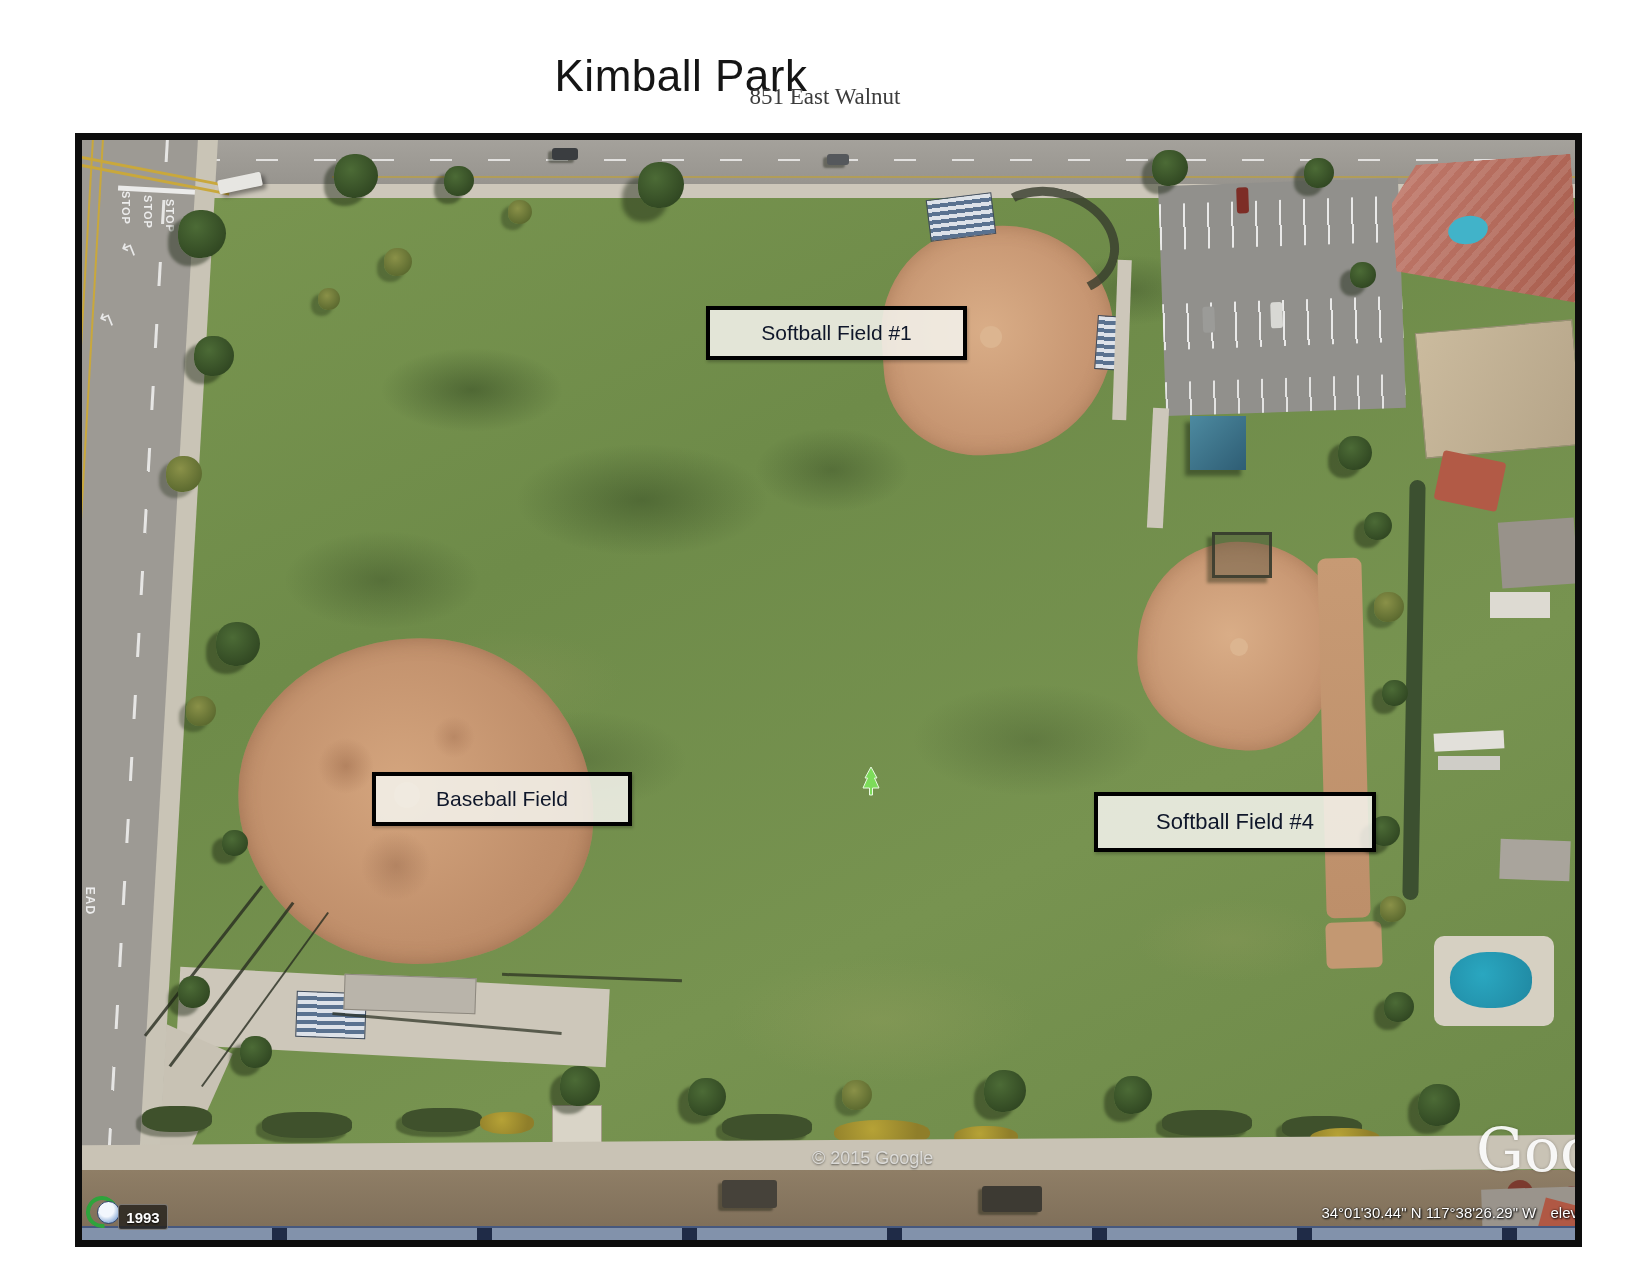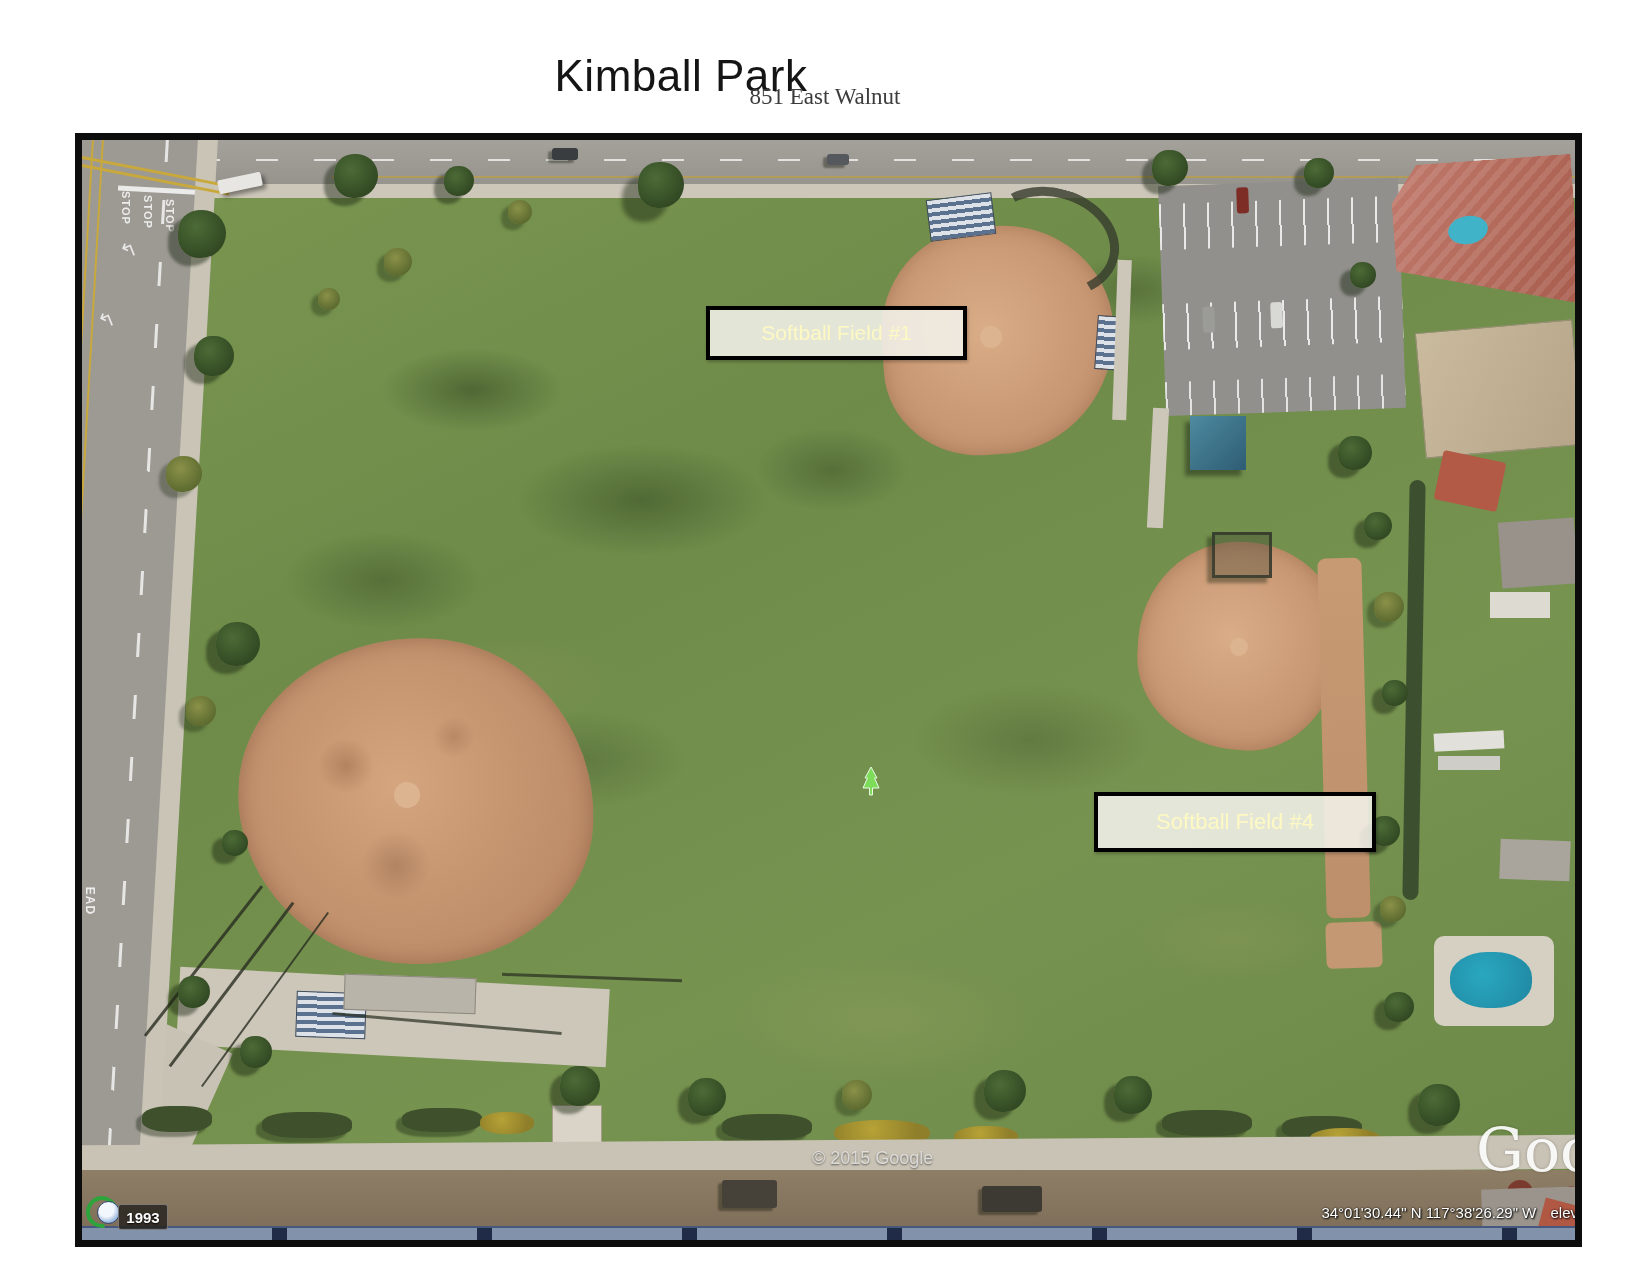--- a/index.html
+++ b/index.html
@@ -39,21 +39,21 @@
       box-shadow:-10px 8px 3px rgba(25,35,15,.45);}
   .tro{background:radial-gradient(circle at 40% 35%, #8a9148, #5d6b30 72%);
       box-shadow:-7px 6px 3px rgba(30,40,18,.35);}
   .hg{border-radius:40%;background:#3f512c;box-shadow:-6px 5px 2px rgba(25,35,15,.4);}
   .yb{border-radius:45%;background:radial-gradient(circle at 40% 35%, #b6a236, #8f7e2a 75%);}
   .bleach{background:repeating-linear-gradient(180deg,#dde2e9 0 4px,#5a7290 4px 8px);
           border:1px solid #3d4a5c;}
   .fence{background:rgba(40,45,32,.8);}
   .carD{border-radius:3px;background:#3a3d40;box-shadow:-4px 3px 2px rgba(20,25,12,.4);}
   .label{border:4px solid #000;background:rgba(243,241,235,.88);display:flex;align-items:center;
-         justify-content:center;font-size:21px;color:#fef9c3;z-index:30;box-shadow:1px 2px 3px rgba(0,0,0,.25);text-align:right;}
+         justify-content:center;font-size:21px;color:#0f172a;z-index:30;box-shadow:1px 2px 3px rgba(0,0,0,.25);text-align:right;}
   .stopTxt{color:#ececec;font-weight:bold;font-size:11px;letter-spacing:1px;transform:rotate(90deg);}
   .arrow{color:#e8e8e8;font-size:20px;transform:rotate(-22deg);}
   #watermark{font-family:"DejaVu Serif",serif;font-size:60px;color:rgba(255,255,255,.92);
              text-shadow:0 0 3px rgba(0,0,0,.25);z-index:32;}
   #copyright{font-size:18px;color:rgba(232,232,230,.85);text-shadow:0 1px 2px rgba(0,0,0,.55);z-index:32;}
   #statusbar{background:repeating-linear-gradient(90deg,#8292ab 0 190px,#1f2b47 190px 205px);
              border-top:2px solid #46587e;border-bottom:1px solid #101a30;z-index:33;}
   #coords{font-size:15px;color:#fff;text-shadow:1px 1px 2px #000,0 0 2px #000;white-space:nowrap;
           text-align:right;z-index:34;}
   #yearbadge{background:rgba(35,32,28,.8);border:1px solid rgba(255,255,255,.35);border-radius:3px;
@@ -208,20 +208,21 @@
   <div class="a tr" style="left:158px;top:896px;width:32px;height:32px;"></div>
   <div class="a tr" style="left:1336px;top:944px;width:42px;height:42px;"></div>
 
   <div class="a" style="left:780px;top:626px;width:18px;height:30px;z-index:20;">
     <svg width="18" height="30" viewBox="0 0 18 30">
       <path d="M9 1 L15 12 L12.5 12 L17 22 L10.5 22 L10.5 29 L7.5 29 L7.5 22 L1 22 L5.5 12 L3 12 Z" fill="#7ddc5a" stroke="#eafbe2" stroke-width="1"></path>
     </svg>
   </div>
 
   <div class="a label" style="left:624px;top:166px;width:253px;height:46px;">Softball Field #1</div>
+  <div class="a label" style="left:290px;top:632px;width:252px;height:46px;">Baseball Field</div>
   <div class="a label" style="left:1012px;top:652px;width:274px;height:52px;font-size:22px;">Softball Field #4</div>
 
   <div class="a" id="copyright" style="left:730px;top:1008px;">© 2015 Google</div>
   <div class="a" id="watermark" style="left:1394px;top:975px;">Goo</div>
   <div class="a" id="coords" style="left:1180px;top:1064px;width:316px;">
     <span>34°01'30.44" N   117°38'26.29" W</span>
     <span style="margin-left:10px;">elev</span>
   </div>
   <div class="a" id="statusbar" style="left:0;top:1086px;width:1493px;height:14px;"></div>
   <div class="a" id="gclock" style="left:8px;top:1058px;width:28px;height:28px;">

